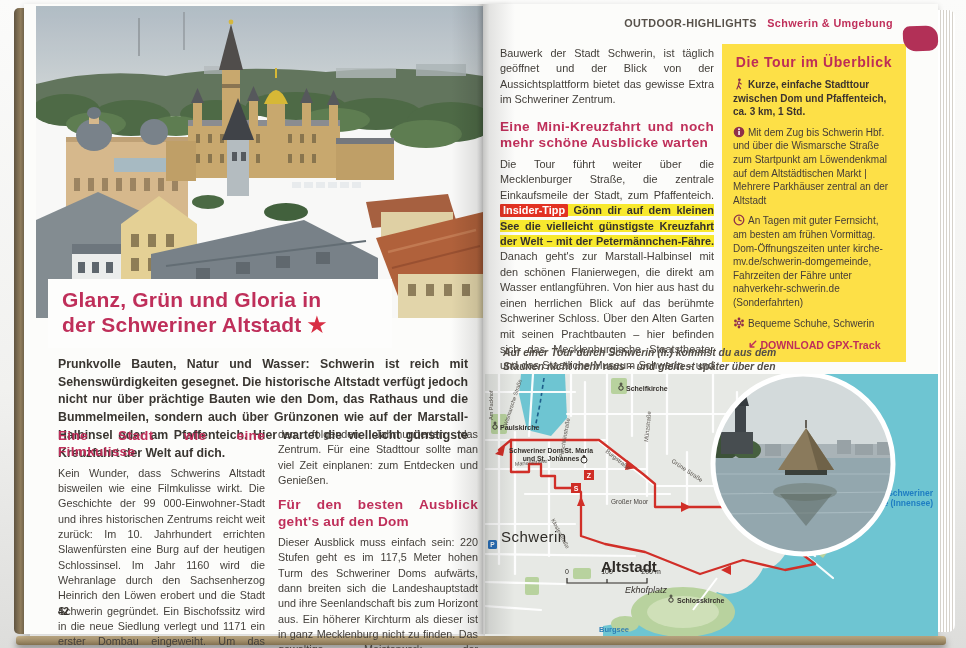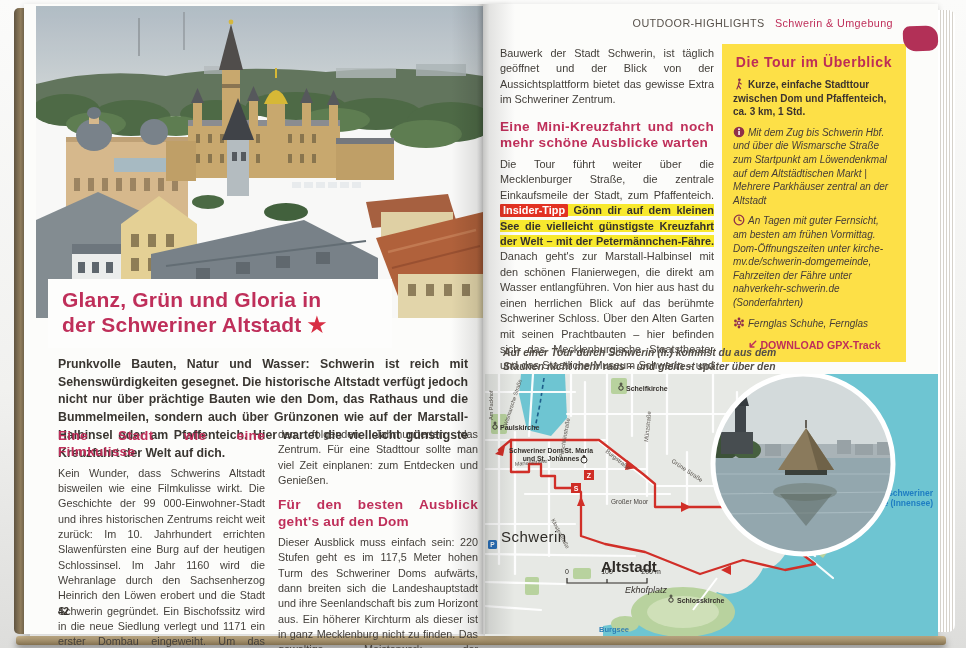--- a/index.html
+++ b/index.html
@@ -27,35 +27,35 @@
   .title{font-size:21px;line-height:1.18;font-weight:bold;color:#bf2f5a;letter-spacing:.2px;}
   .title .star{color:#d82f44;}
   .intro{left:58px;top:356px;width:410px;font-size:12.3px;line-height:1.44;font-weight:bold;
     color:#3a3631;text-align:justify;hyphens:auto;}
   .col{font-size:10.8px;line-height:1.42;color:#423e39;text-align:justify;hyphens:auto;}
   .col1L{left:58px;top:427px;width:207px;}
   .col2L{left:278px;top:427px;width:200px;}
   .subhead{font-size:13.6px;line-height:1.2;font-weight:bold;color:#bf2f5a;letter-spacing:.3px;margin:1px 0 5px 0;}
   .pagenum{left:58px;top:606px;font-size:10px;font-weight:bold;color:#36322d;}
   
-  .rp-header{left:500px;top:17px;width:393px;text-align:right;font-size:10.8px;font-weight:normal;letter-spacing:.4px;}
+  .rp-header{left:500px;top:17px;width:393px;text-align:right;font-size:10.8px;font-weight:bold;letter-spacing:.4px;}
   .rp-header .sec{color:#57514a;}
   .rp-header .loc{color:#bf2f5a;margin-left:7px;}
   .edge-tab{left:903px;top:26px;width:35px;height:25px;background:#b23057;
     border-radius:7px 12px 9px 13px;transform:rotate(-2deg);z-index:45;}
   .colR{left:500px;top:46px;width:214px;font-size:10.9px;line-height:1.42;color:#423e39;text-align:justify;hyphens:auto;}
   .colR .subhead{margin:11px 0 5px 0;}
   .badge{background:#e23222;color:#fff;font-weight:bold;padding:0 3px 1px 3px;border-radius:1px;}
   .hl{background:#f8e92e;font-weight:bold;color:#35312c;}
   .obox{left:722px;top:44px;width:184px;background:#fde047;padding:10px 11px 11px 11px;box-sizing:border-box;}
   .obox-title{text-align:center;font-size:14px;font-weight:bold;color:#bd2d57;letter-spacing:.6px;margin-bottom:8px;}
   .oitem{font-size:10px;line-height:1.36;color:#453c38;margin-bottom:7px;position:relative;padding-left:0;}
   .oitem svg{vertical-align:-2px;margin-right:3px;}
   .oitem.b{font-weight:bold;color:#3c332f;}
-  .oitem.i{font-style:italic;}
+  .oitem.i{}
   .odl{text-align:center;font-size:10.6px;font-weight:bold;color:#bf2f5a;margin-top:9px;}
   .caption{left:503px;top:346px;width:302px;font-size:10.4px;line-height:1.35;
     font-style:italic;font-weight:bold;color:#534e47;}
   svg text{font-family:"Liberation Sans",sans-serif;}
 </style>
 </head>
 <body>
 
 <div id="stage">
 
@@ -276,21 +276,21 @@
         <svg width="12" height="12" viewBox="0 0 12 12">
           <g fill="#8f3049">
             <circle cx="6" cy="2" r="1.4"></circle>
               <circle cx="9.5" cy="4" r="1.4"></circle>
               <circle cx="9.5" cy="8" r="1.4"></circle>
             <circle cx="6" cy="10" r="1.4"></circle>
               <circle cx="2.5" cy="8" r="1.4"></circle>
               <circle cx="2.5" cy="4" r="1.4"></circle>
           </g>
             <circle cx="6" cy="6" r="1.8" fill="#e8b6ba" stroke="#8f3049" stroke-width="1.1"></circle>
-        </svg><span>Fernglas Schuhe, Fernglas</span>
+        </svg><span>Bequeme Schuhe, Schwerin</span>
       </div>
       <div class="odl">
         <svg width="11" height="11" viewBox="0 0 12 12" style="vertical-align:-1px;margin-right:2px;">
           <path d="M9.5,2.5 L3.5,8.5 M3.5,4.8 L3.5,8.8 L7.6,8.8" stroke="#bf2f5a" stroke-width="1.6" fill="none" stroke-linecap="round" stroke-linejoin="round"></path>
         </svg><span>DOWNLOAD GPX-Track</span>
       </div>
     </div>
 
     <div class="abs caption" style="left:20px;top:342px;">Auf einer Tour durch Schwerin (li.) kommst du aus dem Staunen nicht mehr raus – und gleitest später über den Pfaffenteich (re.)</div>
 

